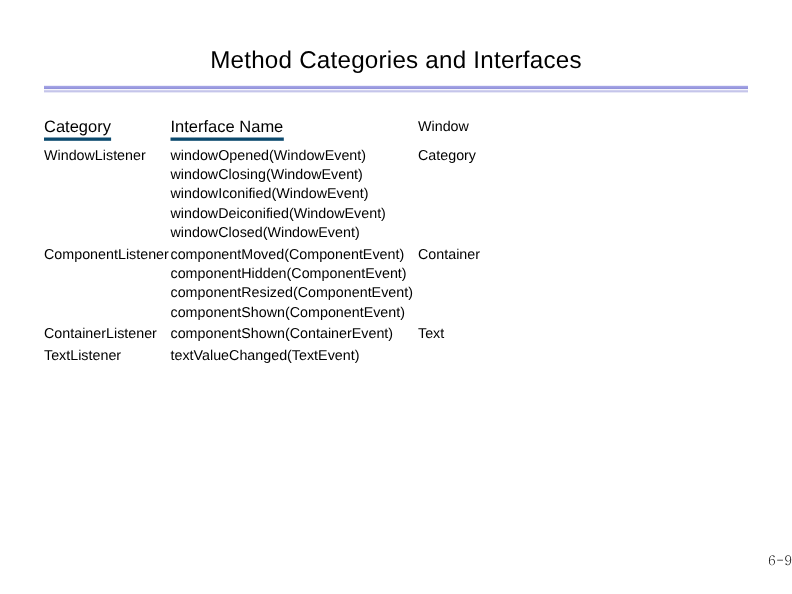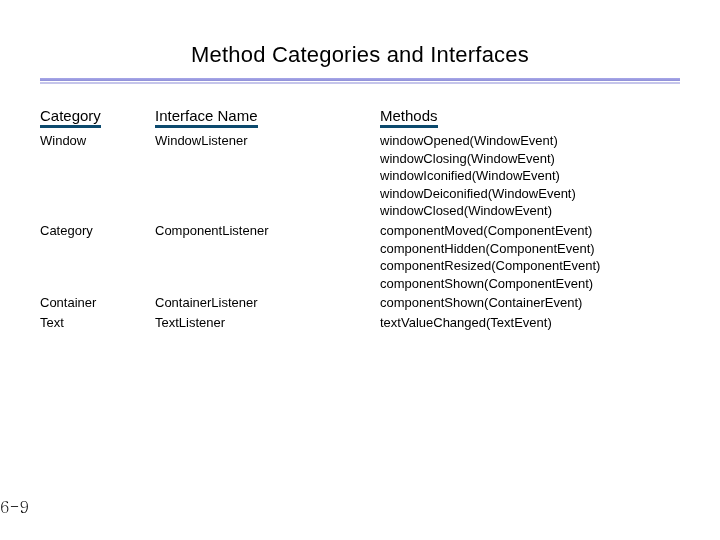--- a/index.html
+++ b/index.html
@@ -67,42 +67,41 @@
     padding-bottom: 2px;
   }
   .methods-cell div {
     white-space: nowrap;
   }
   .footer {
     position: absolute;
     bottom: 22px;
     left: 0;
     width: 100%;
-    text-align: left;
-    font-size: 16px;
+    text-align: right;
+    font-size: 12px;
     font-family: "Batang", "Times New Roman", serif;
   }
 </style>
 </head>
 <body>
 
 <div class="slide">
 
   <div class="title">Method Categories and Interfaces</div>
 
   <div class="rule">
     <div class="bar-top"></div>
     <div class="bar-bottom"></div>
   </div>
 
   <div class="table">
 
     <div class="th"><span>Category</span></div>
     <div class="th"><span>Interface Name</span></div>
-    <div class="th"><span>Methods</span></div>
 
     <div class="cell">Window</div>
     <div class="cell">WindowListener</div>
     <div class="cell methods-cell">
       <div>windowOpened(WindowEvent)</div>
       <div>windowClosing(WindowEvent)</div>
       <div>windowIconified(WindowEvent)</div>
       <div>windowDeiconified(WindowEvent)</div>
       <div>windowClosed(WindowEvent)</div>
     </div>

